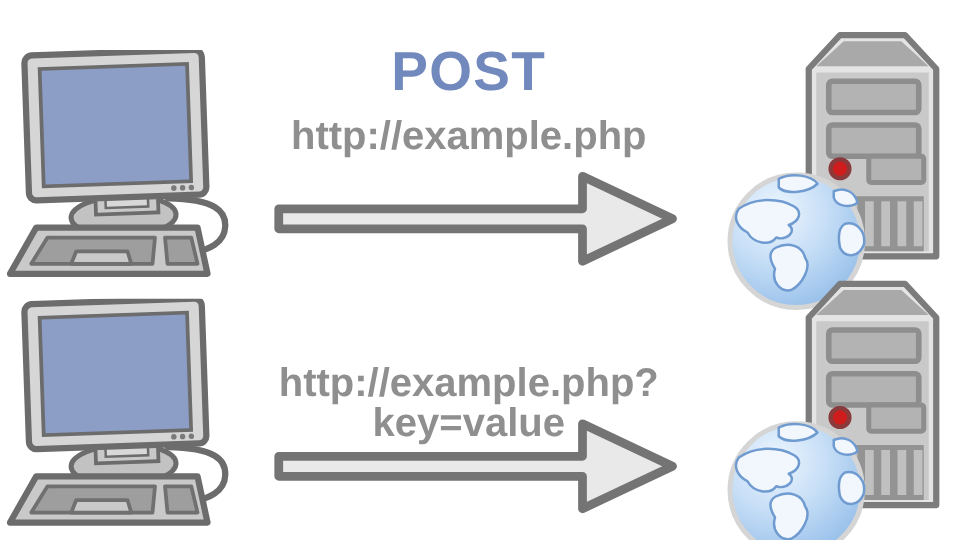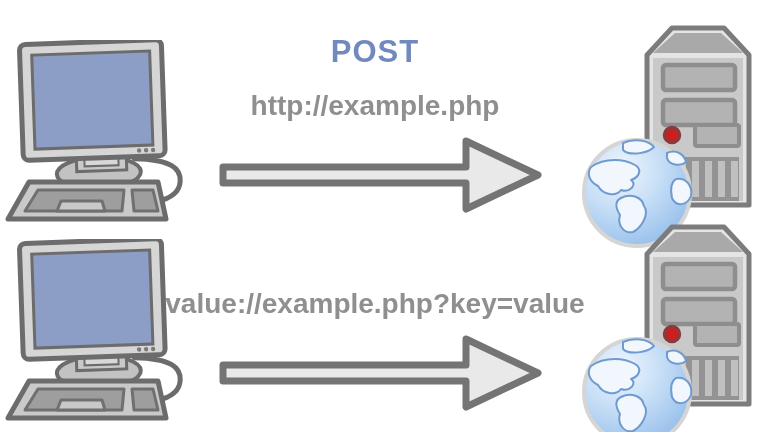--- a/index.html
+++ b/index.html
@@ -3,26 +3,26 @@
 <meta charset="utf-8">
 <style>
   html,body{margin:0;padding:0;background:#fff;}
   #canvas{
     position:relative;width:767px;height:432px;overflow:hidden;
     background:#ffffff;font-family:"Liberation Sans",sans-serif;
   }
   .abs{position:absolute;}
   .method-label{
     left:185px;width:380px;text-align:center;
-    font-size:31px;font-weight:bold;color:#7289bd;line-height:1;
+    font-size:44px;font-weight:bold;color:#7289bd;line-height:1;
     letter-spacing:1px;
   }
   .url-label{
     left:155px;width:440px;text-align:center;
-    font-size:28px;font-weight:bold;color:#8f8f8f;line-height:1;
+    font-size:32px;font-weight:bold;color:#8f8f8f;line-height:1;
   }
   #method-post{top:36px;}
   #url-post{top:92px;}
   #method-get{top:237px;}
   #url-get{top:290px;}
 
   .computer-icon{left:5px;width:180px;height:184px;}
   #computer-top{top:40px;}
   #computer-bottom{top:239px;}
 
@@ -118,21 +118,21 @@
   </svg>
 
   <svg id="server-top" class="abs server-icon" viewBox="0 0 112 190">
     <use href="#sym-server"></use>
   </svg>
 
   <svg id="globe-top" class="abs globe-icon" viewBox="0 0 116 116">
     <use href="#sym-globe"></use>
   </svg>
 
-  <div id="url-get" class="abs url-label">value://example.php?key=value</div>
+  <div id="url-get" class="abs url-label">http://example.php?key=value</div>
 
   <svg id="computer-bottom" class="abs computer-icon" viewBox="0 0 180 184">
     <use href="#sym-computer"></use>
   </svg>
 
   <svg id="arrow-bottom" class="abs arrow-icon" viewBox="0 0 330 84">
     <use href="#sym-arrow"></use>
   </svg>
 
   <svg id="server-bottom" class="abs server-icon" viewBox="0 0 112 190">

